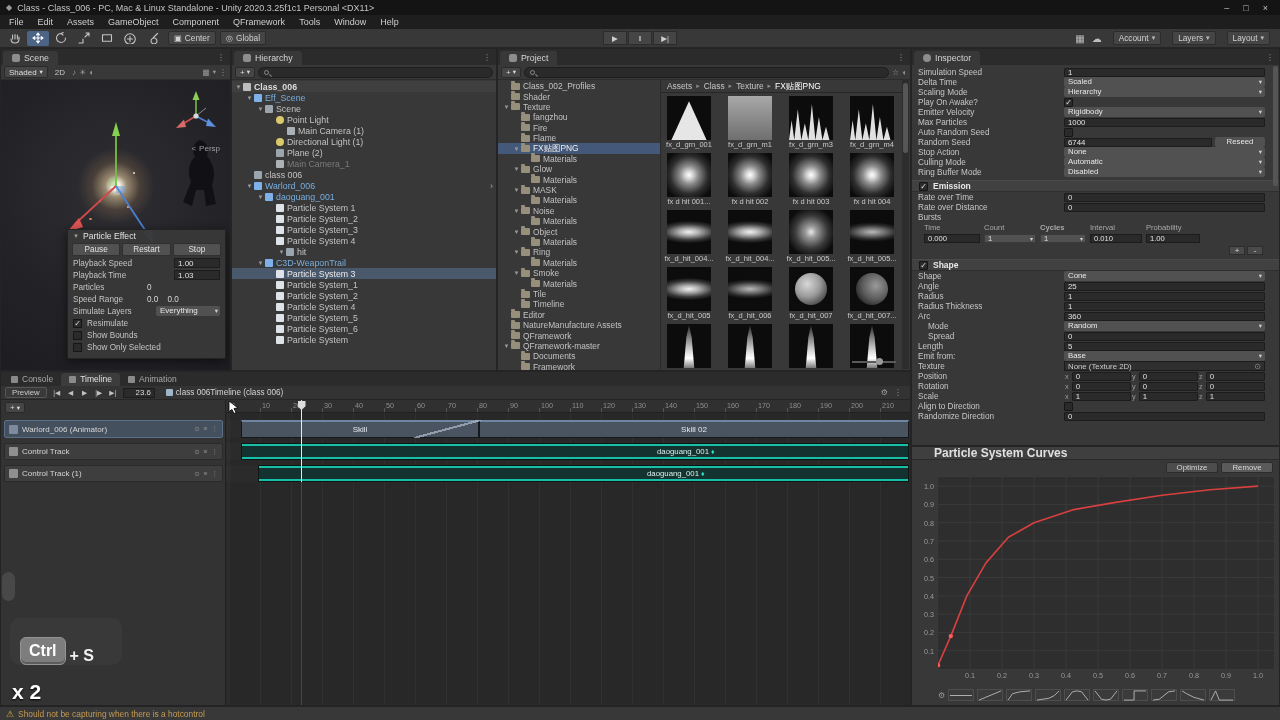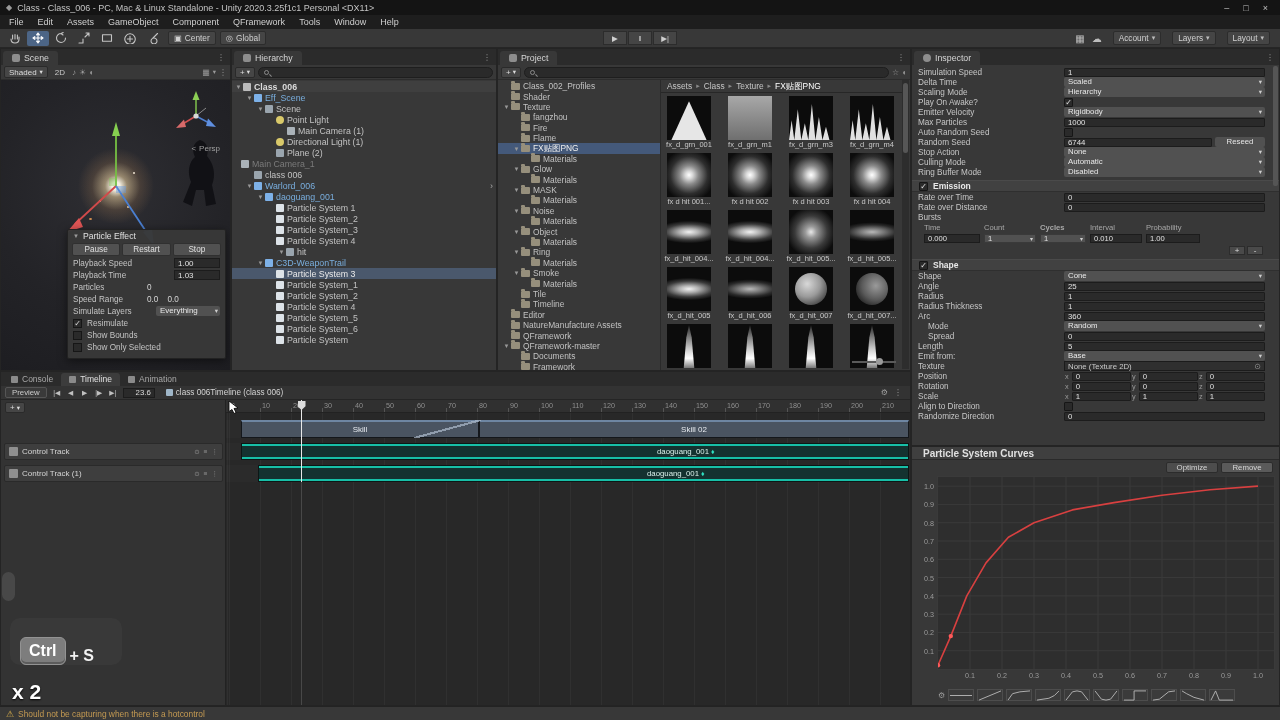--- a/index.html
+++ b/index.html
@@ -107,21 +107,21 @@
 .mod-title{font-weight:bold;font-size:8.5px;color:#e8e8e8}
 .bhead{display:flex;padding-left:12px;height:10px;align-items:center;font-size:7.6px;color:#a8a8a8}
 .brow{display:flex;padding-left:12px;height:12px;align-items:center}
 .bcell{height:9px;background:#2a2a2a;border:1px solid #1c1c1c;color:#e0e0e0;font-size:7.6px;line-height:7px;padding:0 3px;margin-right:4px;position:relative}
 .bcell.dd{background:#515151;border-color:#3a3a3a}
 .bcell.dd::after{content:"▾";position:absolute;right:2px;top:1px;font-size:6px;color:#cfcfcf}
 .bbtns{display:flex;justify-content:flex-end;gap:2px;padding:2px 16px 0 0;height:12px}
 .sqbtn{width:16px;height:9px;background:#4a4a4a;border:1px solid #2c2c2c;color:#ddd;font-size:8px;line-height:7px;text-align:center}
 .iscroll{position:absolute;right:1px;top:17px;width:5px;height:120px;background:#555;border-radius:2px}
 
-.cv-header{height:13px;background:#3f3f3f;border-bottom:1px solid #2a2a2a;display:flex;align-items:center;gap:4px;padding:0 11px;font-weight:bold;font-size:10px;color:#e0e0e0}
+.cv-header{height:13px;background:#3f3f3f;border-bottom:1px solid #2a2a2a;display:flex;align-items:center;gap:4px;padding:0 22px;font-weight:bold;font-size:12px;color:#e0e0e0}
 .cv-btnrow{height:15px;display:flex;justify-content:flex-end;gap:3px;padding:2px 6px 0 0}
 .cv-btn{width:52px;height:11px;background:#4d4d4d;border:1px solid #2c2c2c;border-radius:2px;color:#d6d6d6;font-size:7.8px;line-height:9px;text-align:center}
 .cv-ylab{position:absolute;width:20px;text-align:right;font-size:7.2px;color:#9a9a9a}
 .cv-xlab{position:absolute;top:224px;font-size:7.2px;color:#9a9a9a}
 .presets{position:absolute;left:26px;right:8px;bottom:3px;height:14px;display:flex;align-items:center;gap:3px}
 .preset{width:26px;height:12px;background:#3b3b3b;border:1px solid #4d4d4d;display:flex;align-items:center;justify-content:center}
 
 .tl-tabbar{height:14px;background:#2b2b2b;display:flex;align-items:flex-end;padding-left:2px}
 .tl-tab{height:13px;padding:0 8px;font-size:8.5px;line-height:13px;color:#a8a8a8;display:flex;gap:4px;align-items:center}
 .tl-tab.active{background:#3c3c3c;color:#e0e0e0;border-radius:3px 3px 0 0}
@@ -416,21 +416,21 @@
         <div class="trow" style="padding-left: 35px;">
           <span class="arr"></span>
           <span class="oicon round" style="background: rgb(217, 201, 106);"></span>
           <span class="tlab">Directional Light (1)</span>
         </div>
         <div class="trow" style="padding-left: 35px;">
           <span class="arr"></span>
           <span class="oicon" style="background: rgb(154, 165, 174);"></span>
           <span class="tlab">Plane (2)</span>
         </div>
-        <div class="trow" style="">
+        <div class="trow" style="padding-left: 35px;">
           <span class="arr"></span>
           <span class="oicon" style="background: rgb(170, 178, 184);"></span>
           <span class="tlab" style="color: rgb(123, 123, 123);">Main Camera_1</span>
         </div>
         <div class="trow" style="padding-left: 13px;">
           <span class="arr"></span>
           <span class="oicon" style="background: rgb(154, 165, 174);"></span>
           <span class="tlab">class 006</span>
         </div>
         <div class="trow" style="padding-left: 13px;">
@@ -1093,20 +1093,29 @@
         <span>⚙</span>
         <span>⋮</span>
       </div>
     </div>
     <div class="tl-body">
       <div class="tl-left">
         <div class="plus-btn addtrack">
           <span>+</span>
           <span style="font-size:6.5px">▾</span>
         </div>
+      <div class="thdr sel" style="top: 20px; height: 18px;">
+            <span class="thico animation"></span>
+            <span class="thname">Warlord_006 (Animator)</span>
+            <span class="ticons">
+              <span>⊙</span>
+              <span>≡</span>
+              <span>⋮</span>
+            </span>
+          </div>
           <div class="thdr" style="top: 43px; height: 17px;">
             <span class="thico control"></span>
             <span class="thname">Control Track</span>
             <span class="ticons">
               <span>⊙</span>
               <span>≡</span>
               <span>⋮</span>
             </span>
           </div>
           <div class="thdr" style="top: 65px; height: 17px;">

